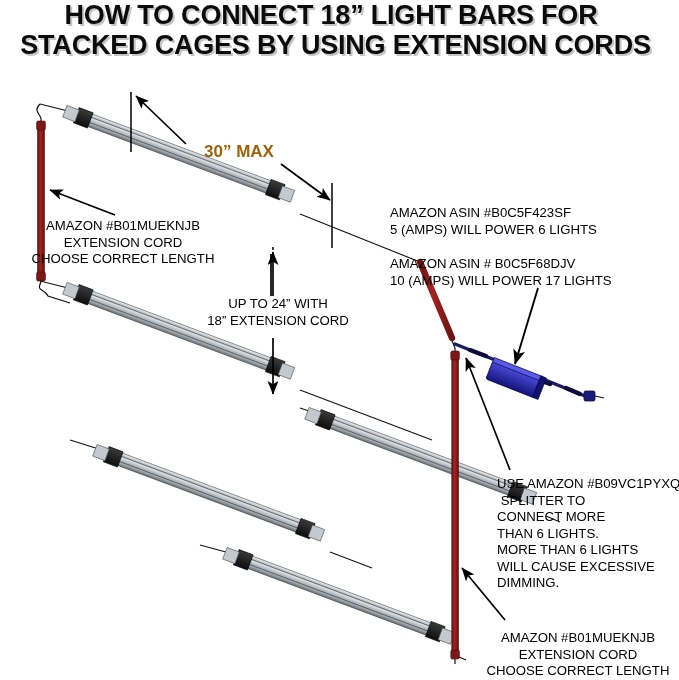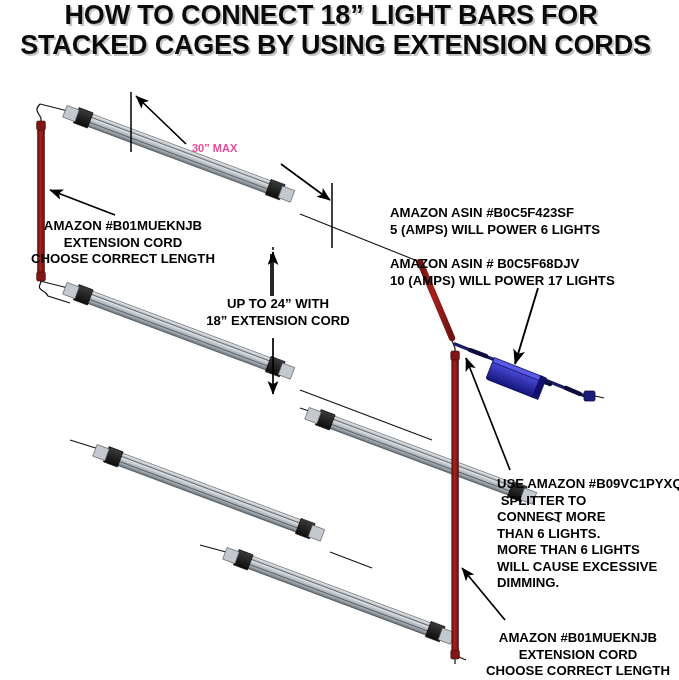--- a/index.html
+++ b/index.html
@@ -19,35 +19,35 @@
     font-weight:bold;color:#0b0b0b;
     letter-spacing:-0.2px;
     text-shadow:2px 2px 0 rgba(150,150,150,.55);
     white-space:nowrap;
   }
   .title-line.l1{font-size:27px;}
   .title-line.l2{font-size:27px;margin-top:2px;margin-left:9px;}
 
   
   .ann{
-    position:absolute;color:#000;font-weight:bold;
+    position:absolute;color:#000;font-weight:normal;
     font-size:13.2px;line-height:16.5px;white-space:pre;
   }
   .ann.center{text-align:center;}
   .ann.left{text-align:left;}
 
   #ann-left-cord{left:-2px;top:218px;width:250px;}
   #ann-mid-dim{left:168px;top:296px;width:220px;}
   #ann-asin-a{left:390px;top:205px;width:280px;}
   #ann-asin-b{left:390px;top:256px;width:290px;}
   #ann-splitter{left:497px;top:476px;width:190px;}
   #ann-right-cord{left:478px;top:630px;width:200px;}
 
-  #lbl-30max{position:absolute;left:192px;top:142px;font-size:11px;
-             font-weight:bold;color:#ec4899;white-space:nowrap;}
+  #lbl-30max{position:absolute;left:204px;top:142px;font-size:17px;
+             font-weight:bold;color:#a16207;white-space:nowrap;}
 
   
   svg#art{position:absolute;left:0;top:0;width:679px;height:680px;}
 </style>
 </head>
 <body>
 
 <div id="stage">
 
   <div class="title-block">

